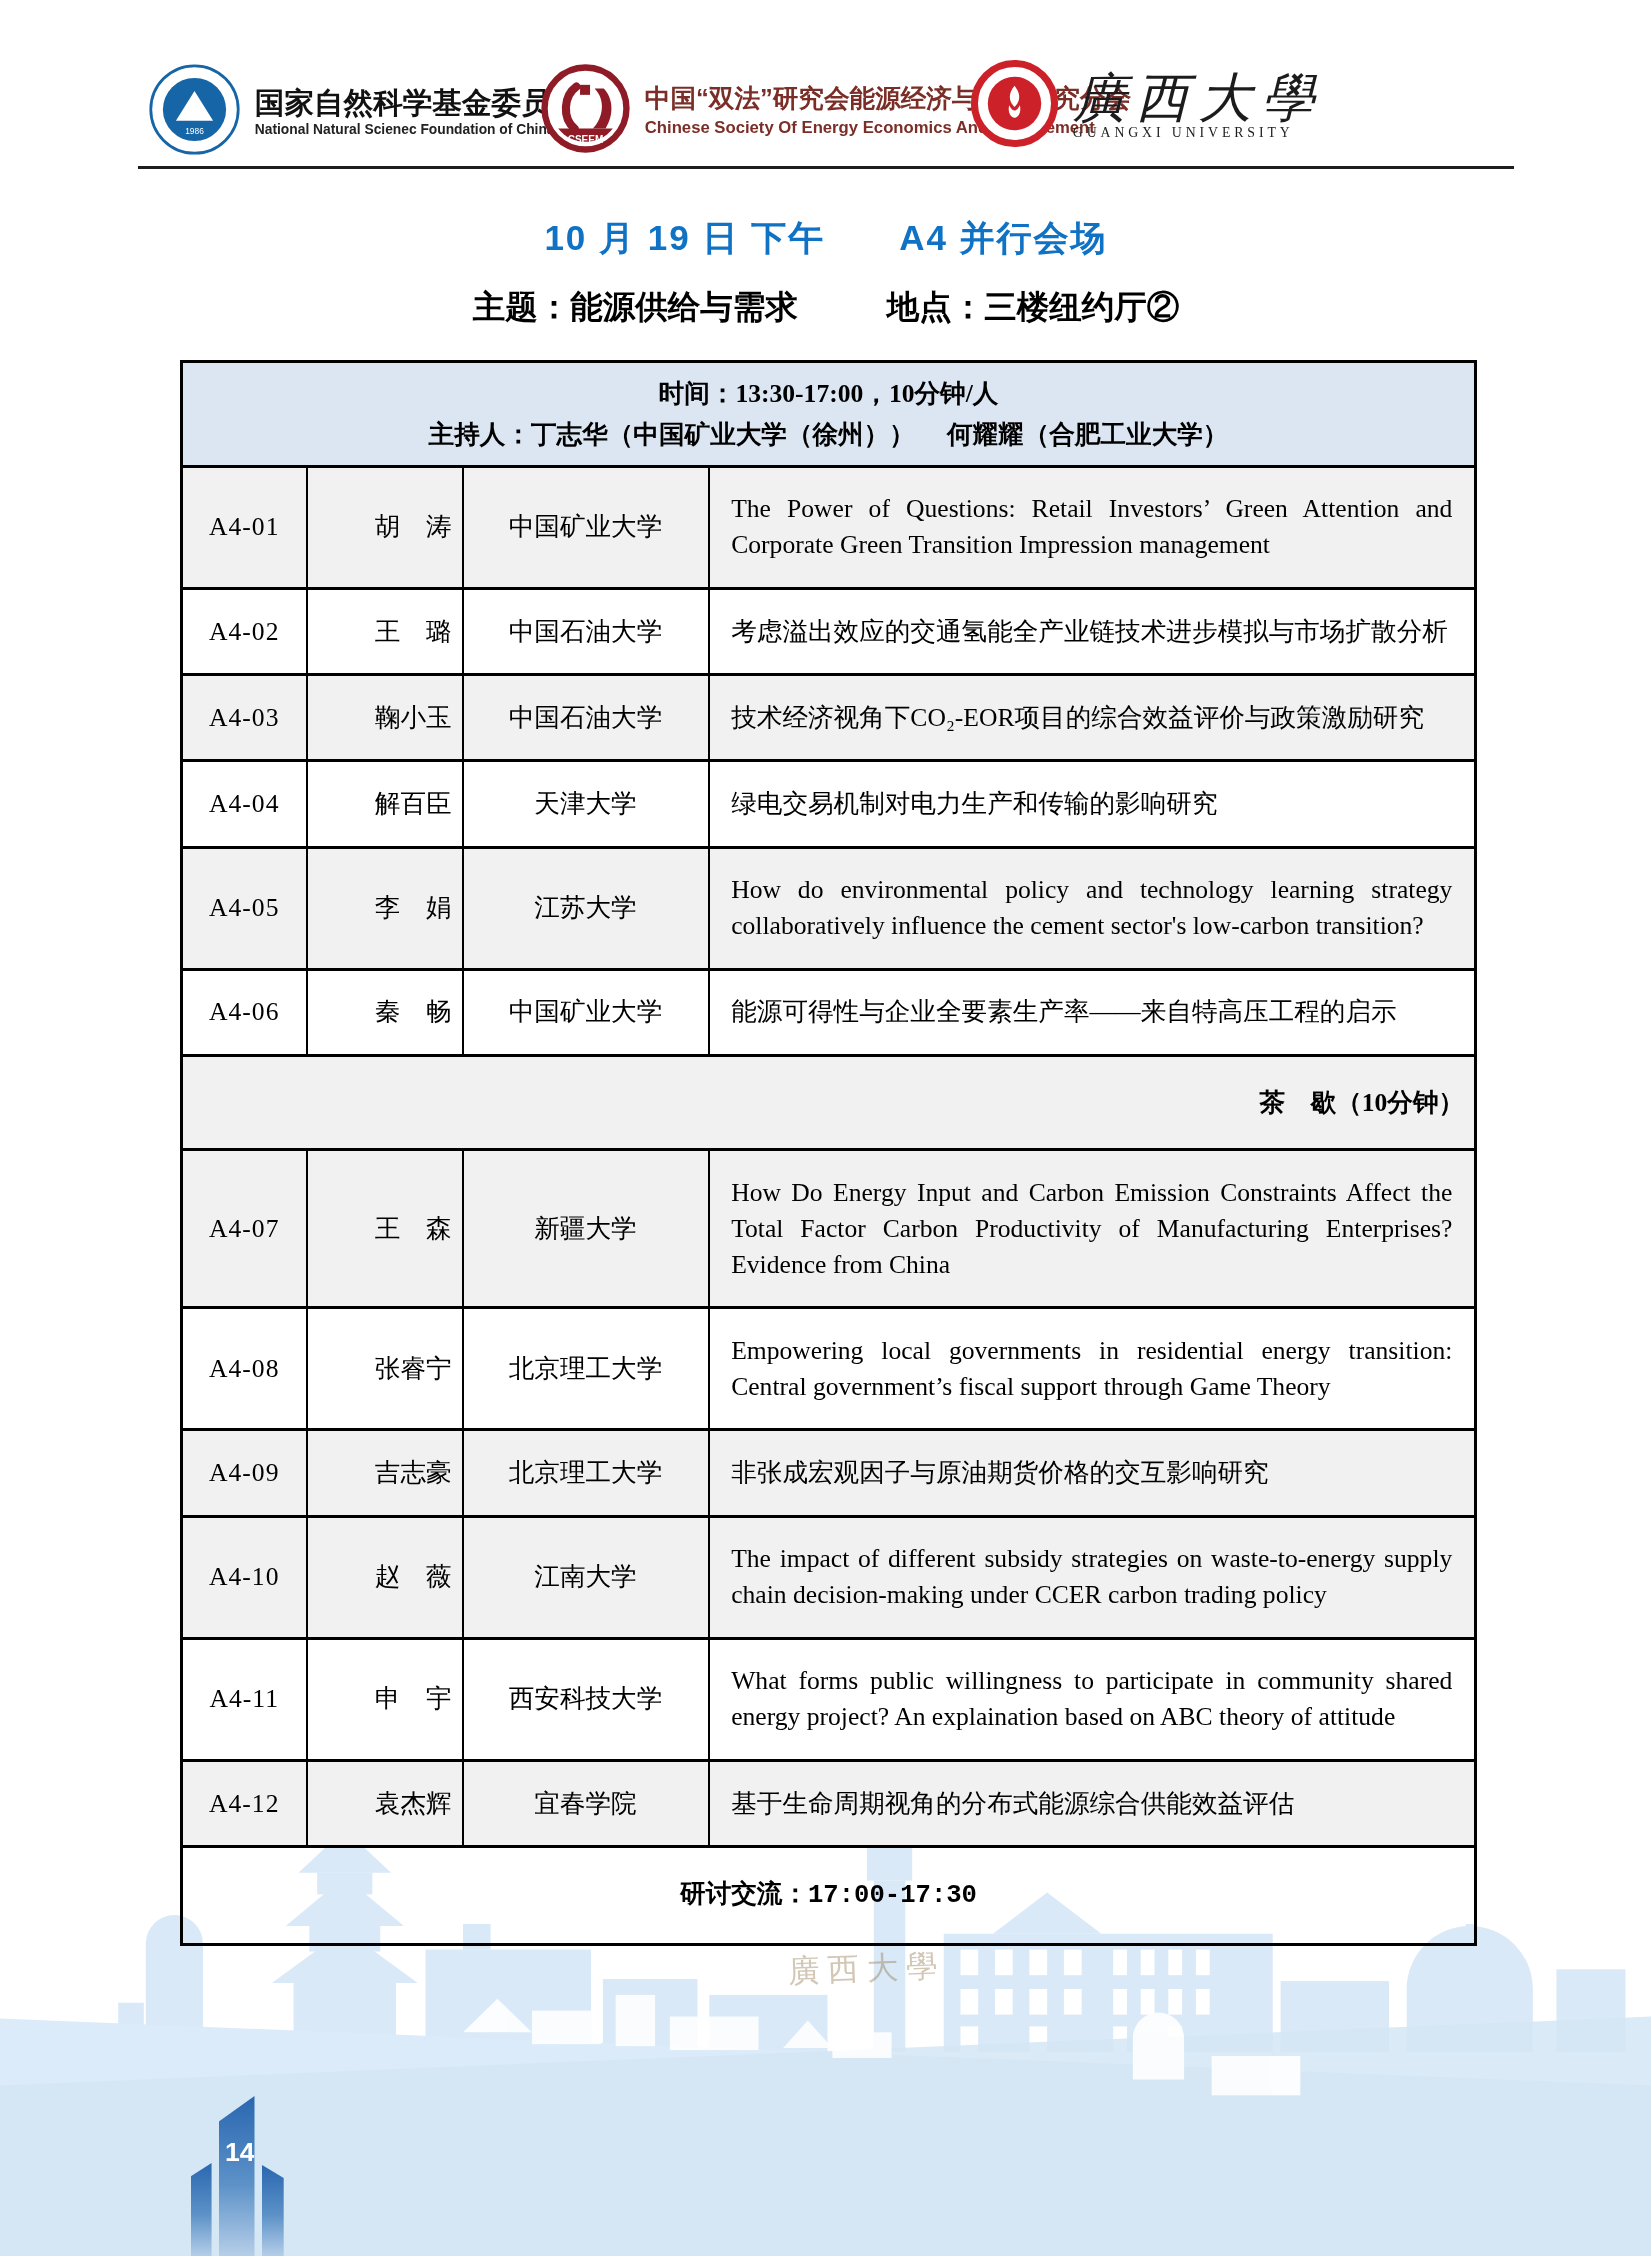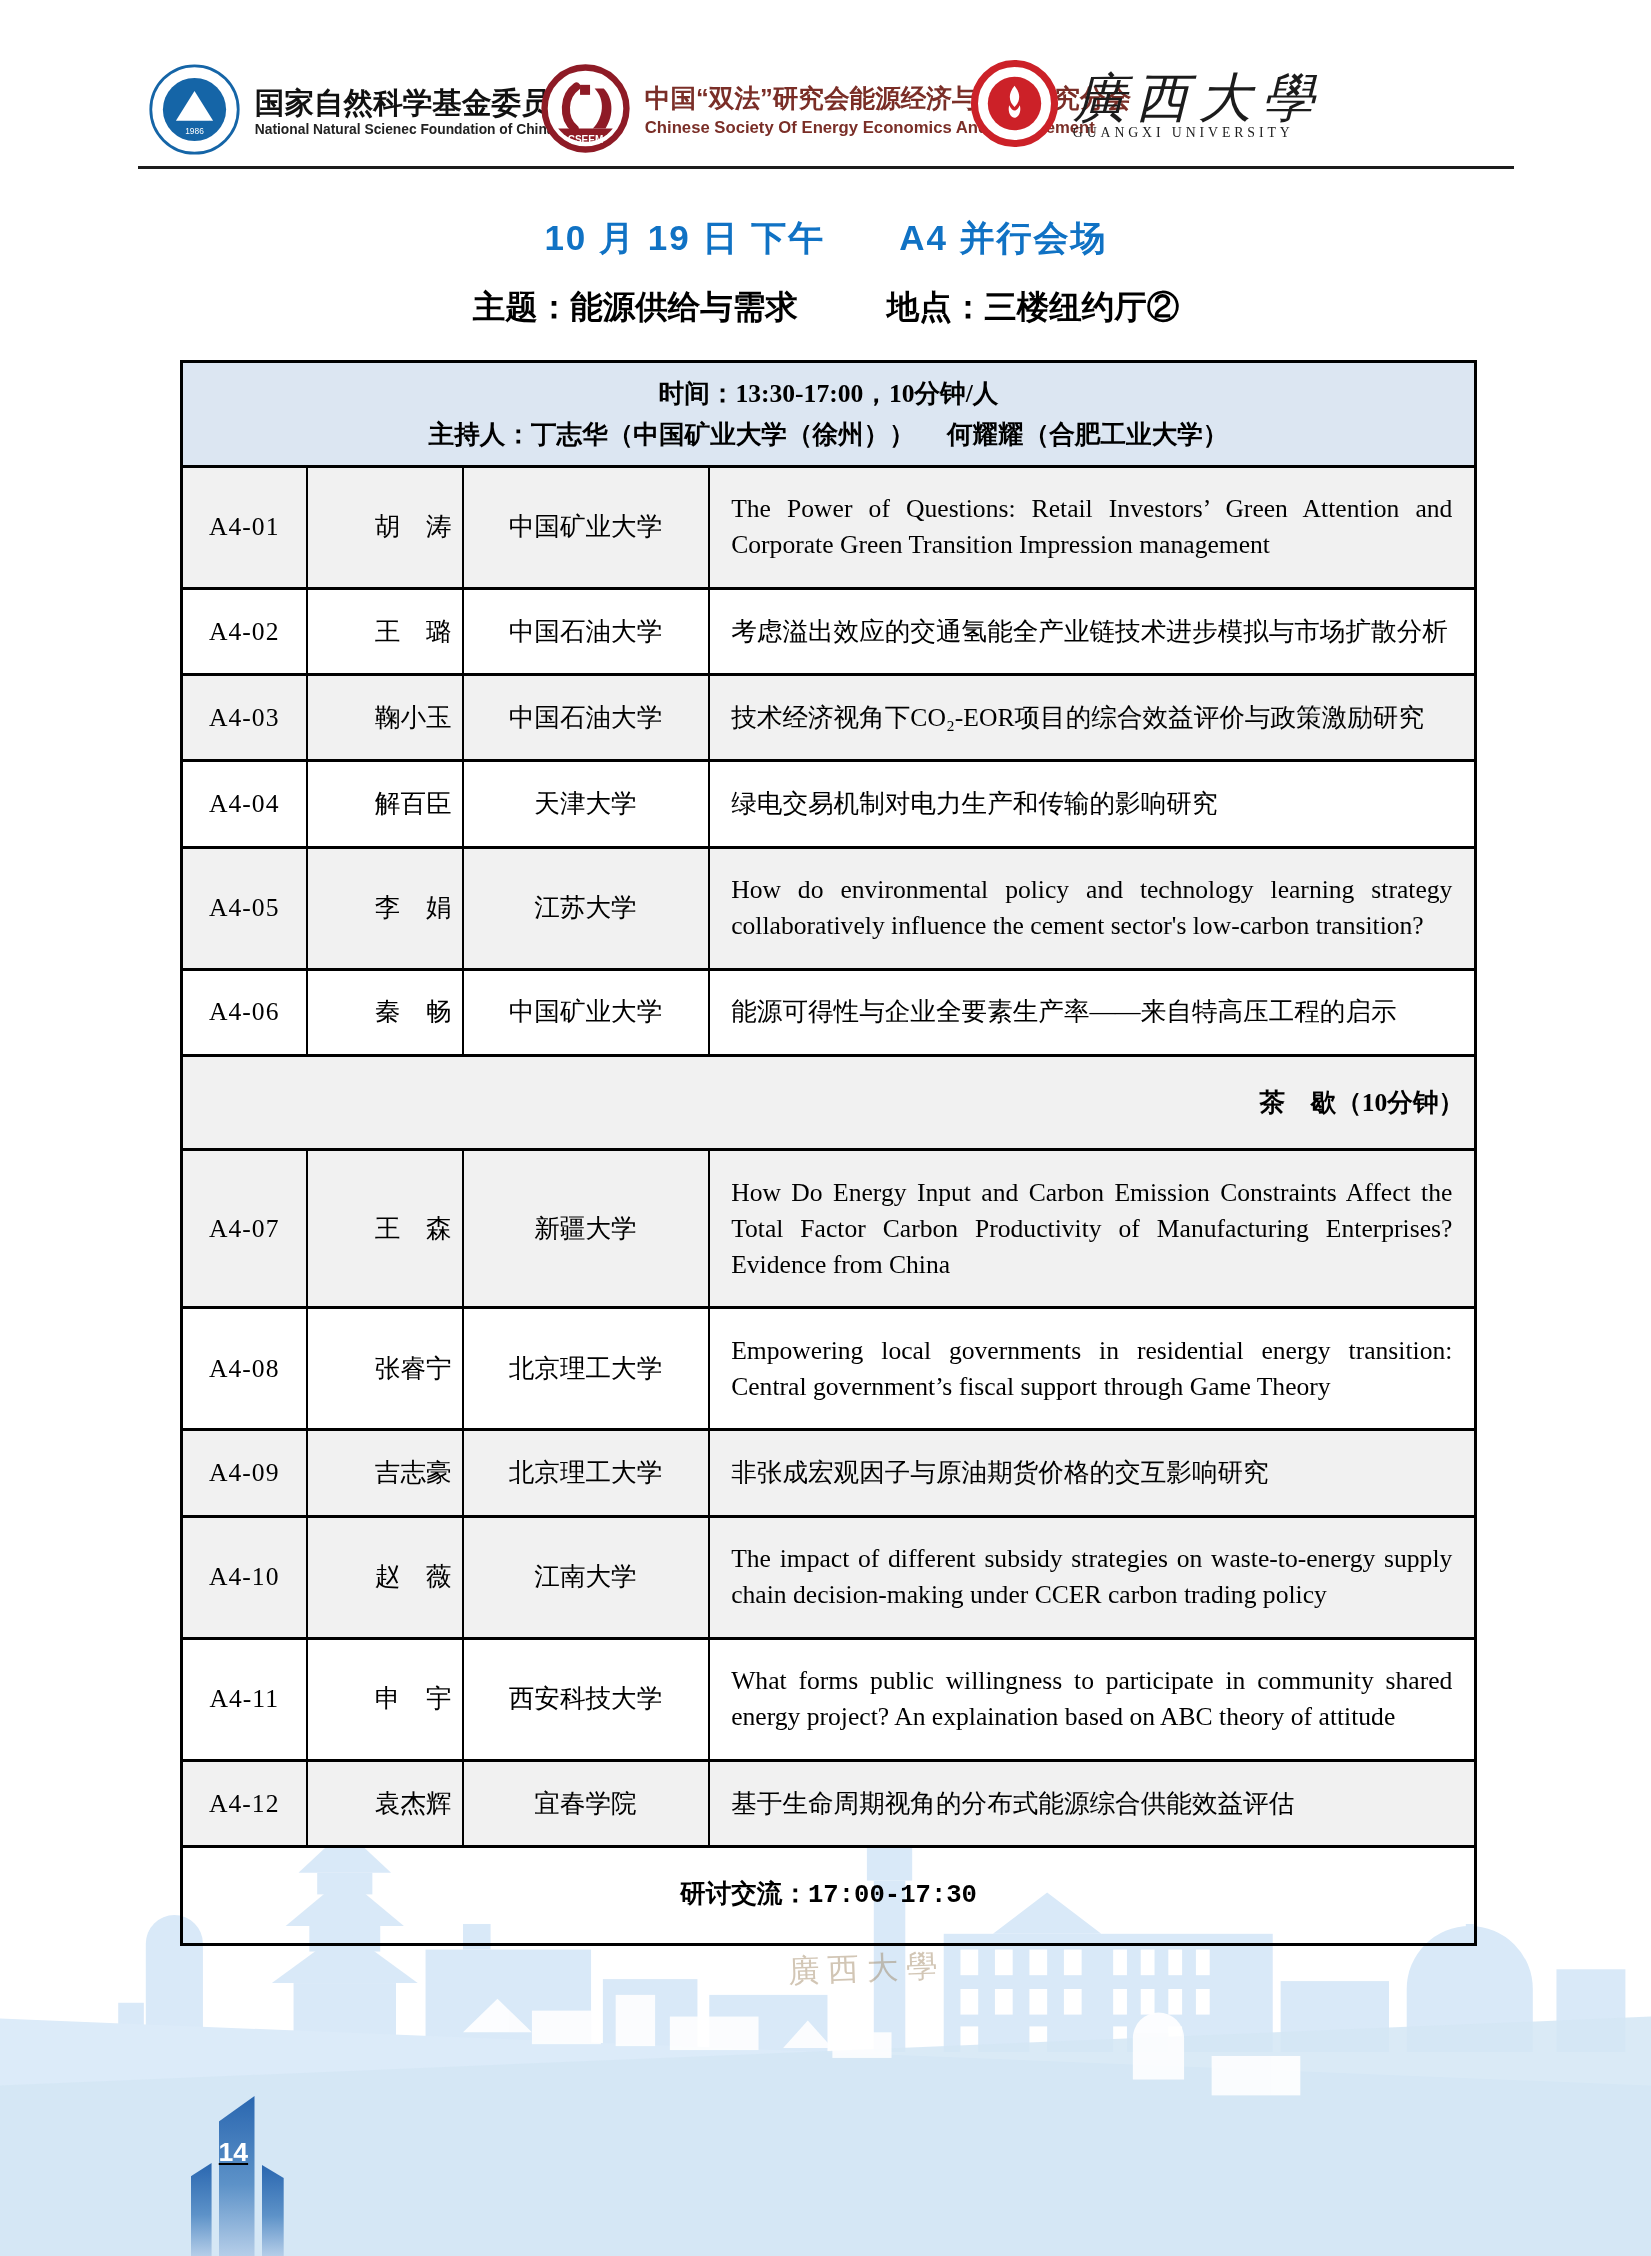--- a/index.html
+++ b/index.html
@@ -9,21 +9,21 @@
   
   .footer-decor{position:absolute;left:0;top:1784px;width:1652px;height:473px;z-index:0;}
   .watermark{position:absolute;left:788px;top:1948px;z-index:0;
              font-family:"DejaVu Serif",serif;font-size:31.5px;letter-spacing:7.9px;
              color:rgba(148,120,78,.42);transform:rotate(-2deg);}
 
   .page-marker{position:absolute;left:187px;top:2096px;width:99px;height:161px;z-index:2;}
   .bar{position:absolute;bottom:0;background:linear-gradient(180deg,#2a67b0 0%,#5d92c8 55%,#b7cfe9 100%);}
   .bar-left {left:3.9px;width:20.7px;height:94px;clip-path:polygon(0 14%,100% 0,100% 100%,0 100%);}
   .bar-mid  {left:31.5px;width:36px;height:161px;clip-path:polygon(0 16%,100% 0,100% 100%,0 100%);
-             display:flex;justify-content:flex-start;text-decoration:underline;}
+             display:flex;justify-content:flex-end;}
   .bar-right{left:75px;width:21.7px;height:92px;clip-path:polygon(0 0,100% 14%,100% 100%,0 100%);}
   .page-num{color:#fff;font-family:"Liberation Sans",sans-serif;font-weight:bold;font-size:26.6px;margin-top:41px;}
 
   
   .logo-bar{position:absolute;left:0;top:57px;width:1652px;height:106px;z-index:1;}
   .logo-group{position:absolute;display:flex;align-items:center;gap:13.8px;}
   .lg-nsfc{left:148px;top:5.9px;}
   .lg-cseem{left:540px;top:5.9px;}
   .lg-gxu{left:970px;top:2px;}
   .logo-text-cn{font-family:"Liberation Sans",sans-serif;font-weight:bold;font-size:29.6px;line-height:33px;color:#111;}

